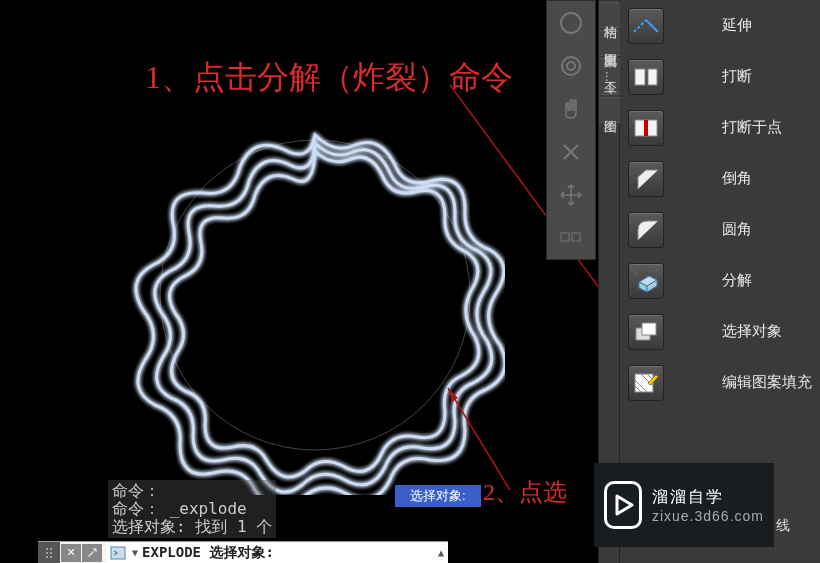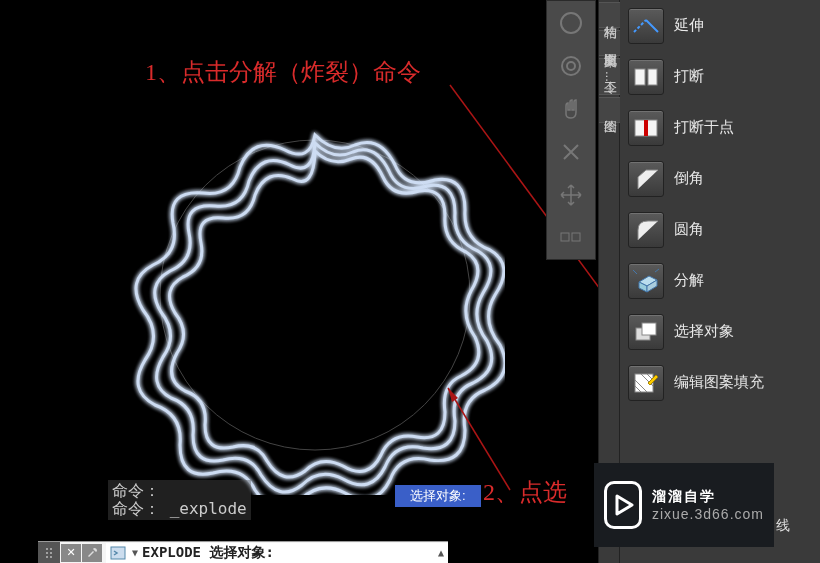--- a/index.html
+++ b/index.html
@@ -17,21 +17,21 @@
       top: 0;
       width: 596px;
       height: 563px;
       background: #000;
     }
     .annotation-1 {
       position: absolute;
       left: 145px;
       top: 56px;
       color: #d92b2b;
-      font-size: 24px;
+      font-size: 32px;
       font-family: SimSun, serif;
     }
     .annotation-2 {
       position: absolute;
       left: 483px;
       top: 476px;
       color: #d92b2b;
       font-size: 24px;
       font-family: SimSun, serif;
     }
@@ -179,20 +179,21 @@
       background: #3a3a3a;
     }
     .tool-item {
       display: flex;
       align-items: center;
       height: 51px;
       padding-left: 8px;
       color: #e8e8e8;
       font-size: 15px;
       cursor: pointer;
+      gap: 48px;
     }
     .tool-icon-wrap {
       width: 36px;
       height: 36px;
       background: linear-gradient(#5a5a5a,#3a3a3a);
       border: 1px solid #222;
       border-radius: 3px;
       display: flex;
       align-items: center;
       justify-content: center;
@@ -220,21 +221,21 @@
       border: 3px solid #fff;
       border-radius: 10px;
       display: flex;
       align-items: center;
       justify-content: center;
       margin-right: 10px;
     }
     .wm-text {
       color: #fff;
     }
-    .wm-title { font-size: 14px; font-weight: bold; letter-spacing: 2px; }
+    .wm-title { font-size: 16px; font-weight: normal; letter-spacing: 2px; }
     .wm-sub { font-size: 14px; color: #aaa; letter-spacing: 1px; }
     .edge-label {
       position: absolute;
       right: 30px;
       bottom: 28px;
       color: #ddd;
       font-size: 14px;
     }
   </style>
 </head>
@@ -269,20 +270,21 @@
     <polygon points="185,243 176,231 182,228" fill="#aa1515"></polygon>
   </svg>
   <svg class="arrow-line" style="left:440px;top:380px;width:90px;height:120px">
     <line x1="70" y1="110" x2="8" y2="8" stroke="#aa1515" stroke-width="1.5"></line>
     <polygon points="8,8 18,18 12,22" fill="#aa1515"></polygon>
   </svg>
 
   <div class="cmd-history">
     <div>命令：</div>
     <div>命令： _explode</div>
+    <div>选择对象: 找到 1 个</div>
   </div>
 
   <div class="select-prompt">选择对象:</div>
 </div>
 
 <div class="vert-toolbar">
   <div class="vert-tool">
       <svg width="26" height="26">
         <circle cx="13" cy="13" r="10" fill="none" stroke="#777" stroke-width="2"></circle>
       </svg>

